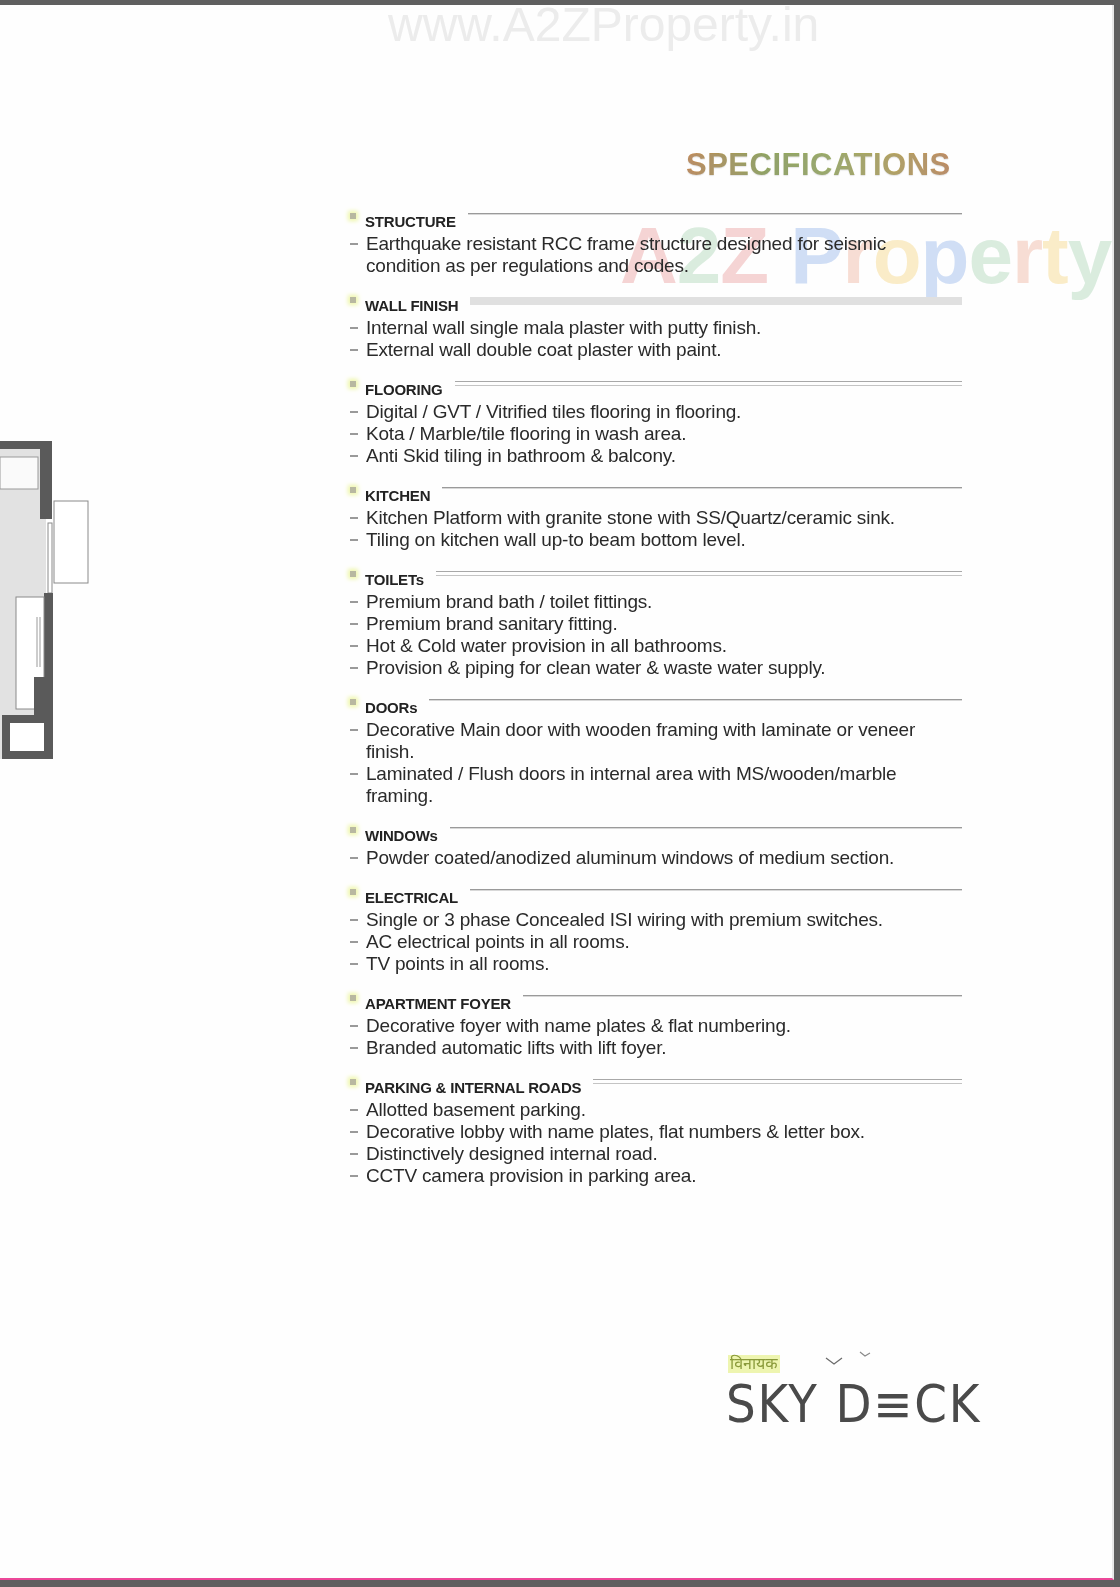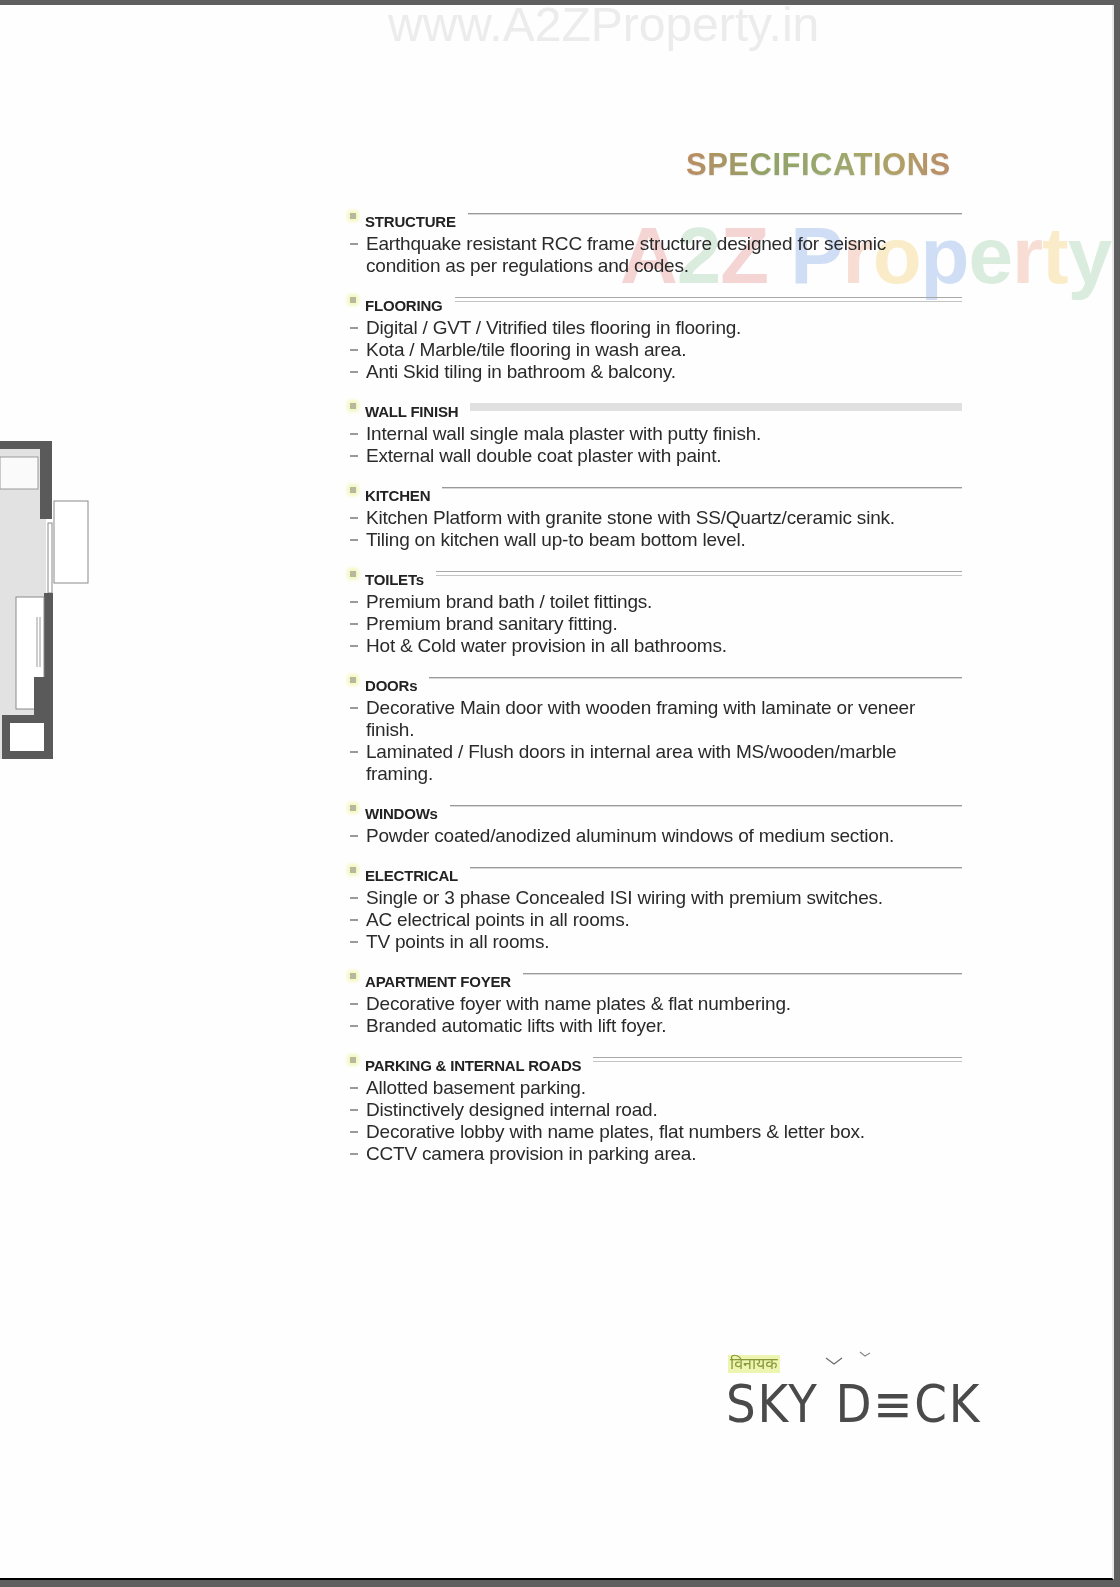--- a/index.html
+++ b/index.html
@@ -5,21 +5,21 @@
     html, body { margin: 0; padding: 0; }
     body {
       width: 1120px; height: 1587px; position: relative; overflow: hidden;
       background: #5f5f5f;
       font-family: "Liberation Sans", sans-serif;
     }
     .page {
       position: absolute; left: 0; top: 5px; width: 1112px; height: 1573px;
       background: #fefefe;
       border-right: 2px solid #e8e8e8;
-      border-bottom: 2px solid #000000;
+      border-bottom: 2px solid #ec4899;
       overflow: hidden;
     }
     .top-watermark {
       position: absolute; left: 388px; top: -8px;
       font-size: 48px; color: #ececec; letter-spacing: 0px;
       white-space: nowrap;
     }
     .mid-watermark {
       position: absolute; left: 620px; top: 205px;
       font-size: 80px; font-weight: bold; white-space: nowrap;
@@ -118,54 +118,55 @@
         <div class="sec-head">
           <span class="sec-bullet"></span>
           <span class="sec-label">STRUCTURE</span>
           <span class="sec-rule"></span>
         </div>
         <div class="item"><span class="item-dash"></span><span>Earthquake resistant RCC frame structure designed for seismic condition as per regulations and codes.</span></div>
       </div>
       <div class="section">
         <div class="sec-head">
           <span class="sec-bullet"></span>
+          <span class="sec-label">WALL FINISH</span>
+          <span class="sec-rule thick"></span>
+        </div>
+        <div class="item"><span class="item-dash"></span><span>Internal wall single mala plaster with putty finish.</span></div>
+        <div class="item"><span class="item-dash"></span><span>External wall double coat  plaster with paint.</span></div>
+      </div>
+      <div class="section">
+        <div class="sec-head">
+          <span class="sec-bullet"></span>
           <span class="sec-label">FLOORING</span>
           <span class="sec-rule double"></span>
         </div>
         <div class="item"><span class="item-dash"></span><span>Digital / GVT / Vitrified tiles flooring in flooring.</span></div>
         <div class="item"><span class="item-dash"></span><span>Kota / Marble/tile flooring in wash area.</span></div>
         <div class="item"><span class="item-dash"></span><span>Anti Skid tiling in bathroom &amp; balcony.</span></div>
       </div>
       <div class="section">
         <div class="sec-head">
           <span class="sec-bullet"></span>
-          <span class="sec-label">WALL FINISH</span>
-          <span class="sec-rule thick"></span>
-        </div>
-        <div class="item"><span class="item-dash"></span><span>Internal wall single mala plaster with putty finish.</span></div>
-        <div class="item"><span class="item-dash"></span><span>External wall double coat  plaster with paint.</span></div>
-      </div>
-      <div class="section">
-        <div class="sec-head">
-          <span class="sec-bullet"></span>
           <span class="sec-label">KITCHEN</span>
           <span class="sec-rule"></span>
         </div>
         <div class="item"><span class="item-dash"></span><span>Kitchen Platform with granite stone with SS/Quartz/ceramic sink.</span></div>
         <div class="item"><span class="item-dash"></span><span>Tiling on kitchen wall up-to beam bottom level.</span></div>
       </div>
       <div class="section">
         <div class="sec-head">
           <span class="sec-bullet"></span>
           <span class="sec-label">TOILETs</span>
           <span class="sec-rule double"></span>
         </div>
         <div class="item"><span class="item-dash"></span><span>Premium brand bath / toilet fittings.</span></div>
         <div class="item"><span class="item-dash"></span><span>Premium brand sanitary fitting.</span></div>
         <div class="item"><span class="item-dash"></span><span>Hot &amp; Cold water provision in all bathrooms.</span></div>
+        <div class="item"><span class="item-dash"></span><span>Provision &amp; piping for clean water &amp; waste water supply.</span></div>
       </div>
       <div class="section">
         <div class="sec-head">
           <span class="sec-bullet"></span>
           <span class="sec-label">DOORs</span>
           <span class="sec-rule"></span>
         </div>
         <div class="item"><span class="item-dash"></span><span>Decorative Main door with wooden framing with laminate or veneer finish.</span></div>
         <div class="item"><span class="item-dash"></span><span>Laminated / Flush doors  in internal area with MS/wooden/marble framing.</span></div>
       </div>
@@ -196,22 +197,22 @@
         <div class="item"><span class="item-dash"></span><span>Decorative foyer  with name plates &amp; flat numbering.</span></div>
         <div class="item"><span class="item-dash"></span><span>Branded automatic lifts with lift foyer.</span></div>
       </div>
       <div class="section">
         <div class="sec-head">
           <span class="sec-bullet"></span>
           <span class="sec-label">PARKING &amp; INTERNAL ROADS</span>
           <span class="sec-rule double"></span>
         </div>
         <div class="item"><span class="item-dash"></span><span>Allotted basement parking.</span></div>
+        <div class="item"><span class="item-dash"></span><span>Decorative lobby  with name plates, flat numbers  &amp; letter box.</span></div>
         <div class="item"><span class="item-dash"></span><span>Distinctively designed internal road.</span></div>
-        <div class="item"><span class="item-dash"></span><span>Decorative lobby  with name plates, flat numbers  &amp; letter box.</span></div>
         <div class="item"><span class="item-dash"></span><span>CCTV camera provision in parking area.</span></div>
       </div>
     </div>
 
   <div class="logo">
     <div class="logo-hindi">विनायक</div>
     <svg class="logo-birds" viewBox="0 0 60 24">
       <polyline points="2,8 10,14 18,8" fill="none" stroke="#6a6a6a" stroke-width="1.2"></polyline>
       <polyline points="36,2 41,6 46,3" fill="none" stroke="#8a8a8a" stroke-width="1.2"></polyline>
     </svg>

